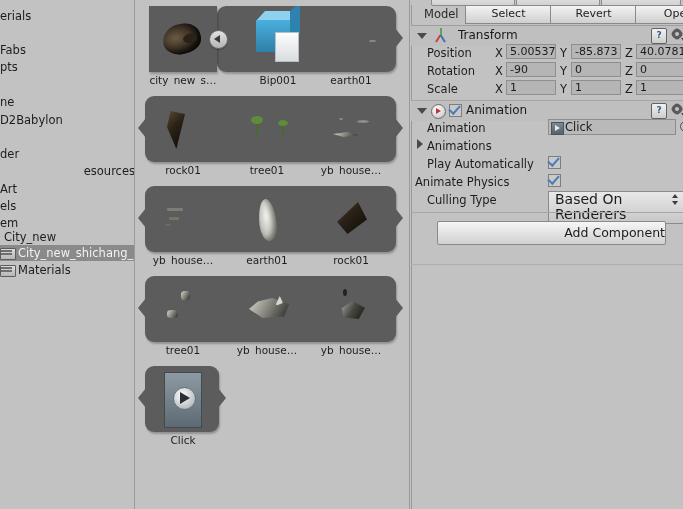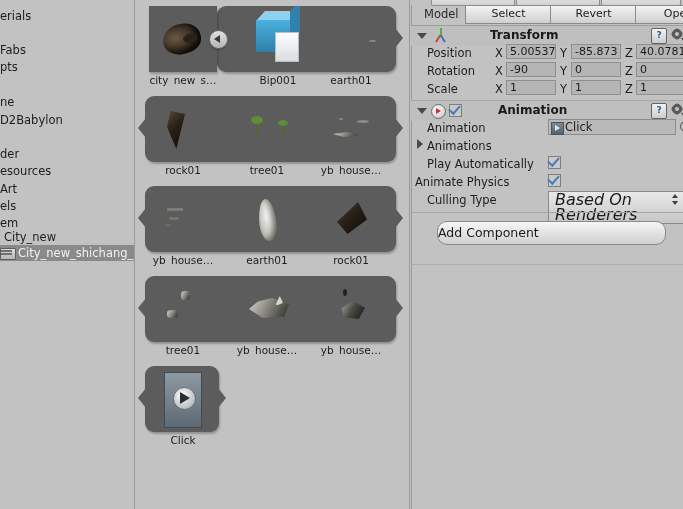--- a/index.html
+++ b/index.html
@@ -322,23 +322,22 @@
   .comp-header {
     position: absolute;
     left: 0;
     width: 272px;
     height: 20px;
     background: #bfbfbf;
   }
   .comp-title {
     position: absolute;
     font-size: 12px;
-    font-weight: bold;
+    font-weight: normal;
     color: #1a1a1a;
-    margin-left: 32px;
   }
   .foldout {
     position: absolute;
     width: 0; height: 0;
     border-left: 5px solid transparent;
     border-right: 5px solid transparent;
     border-top: 6px solid #4a4a4a;
   }
   .foldout.closed {
     border-left: 6px solid #4a4a4a;
@@ -505,23 +504,22 @@
     border: solid #4a7bb5;
     border-width: 0 2.5px 2.5px 0;
     transform: rotate(42deg);
   }
   .dropdown {
     position: absolute;
     height: 33px;
     background: linear-gradient(#e9e9e9, #c6c6c6);
     border: 1px solid #8a8a8a;
     box-sizing: border-box;
-    font-size: 16px;
+    font-size: 14px;
     color: #1b1b1b;
-    font-style: italic;
   }
   .dropdown .ddtext {
     position: absolute;
     left: 6px; top: 0;
     line-height: 15px;
   }
   .dropdown .ddarrow {
     position: absolute;
     right: 4px; top: 2px;
     width: 7px; height: 11px;
@@ -539,26 +537,26 @@
     position: absolute;
     left: 0; bottom: 0;
     border-left: 3.5px solid transparent;
     border-right: 3.5px solid transparent;
     border-top: 4px solid #3d3d3d;
   }
   .add-comp-btn {
     position: absolute;
     height: 22px;
     line-height: 21px;
-    text-align: left;
+    text-align: right;
     font-size: 12.5px;
     color: #1b1b1b;
     background: linear-gradient(#f6f6f6, #d0d0d0);
     border: 1px solid #8a8a8a;
-    border-radius: 10px;
+    border-radius: 2px;
   }
   .comp-divider {
     position: absolute;
     left: 0; width: 272px; height: 1px;
     background: #a6a6a6;
   }
   .insp-left-edge {
     position: absolute;
     left: 0; top: 0;
     width: 1px; height: 509px;
@@ -583,37 +581,40 @@
     </div>
     <div class="tree-row" style="top:94px;">
       <span class="tlabel">ne</span>
     </div>
     <div class="tree-row" style="top:112px;">
       <span class="tlabel">D2Babylon</span>
     </div>
     <div class="tree-row" style="top:146px;">
       <span class="tlabel">der</span>
     </div>
-    <div class="tree-row" style="top:163px;">
+    <div class="tree-row" style="top:163px;text-align:right;">
       <span class="tlabel">esources</span>
     </div>
     <div class="tree-row" style="top:181px;">
       <span class="tlabel">Art</span>
     </div>
     <div class="tree-row" style="top:215px;">
       <span class="tlabel">em</span>
     </div>
     <div class="tree-row" style="top:198px;">
       <span class="tlabel">els</span>
     </div>
     <div class="tree-row" style="top:229px;">
       <span class="tlabel" style="margin-left:4px;">City_new</span>
     </div>
     <div class="tree-row sel" style="top:245px;">
       <span class="folder-ico"></span><span class="tlabel">City_new_shichang_</span>
+    </div>
+    <div class="tree-row" style="top:262px;">
+      <span class="folder-ico"></span><span class="tlabel">Materials</span>
     </div>
 
     <div class="tree-sep"></div>
   </div>
 
   <div class="grid-panel">
 
     <div class="asset-row" style="top:0px;">
       <div class="pill notch" style="left:81px; width:179px;"></div>
 

